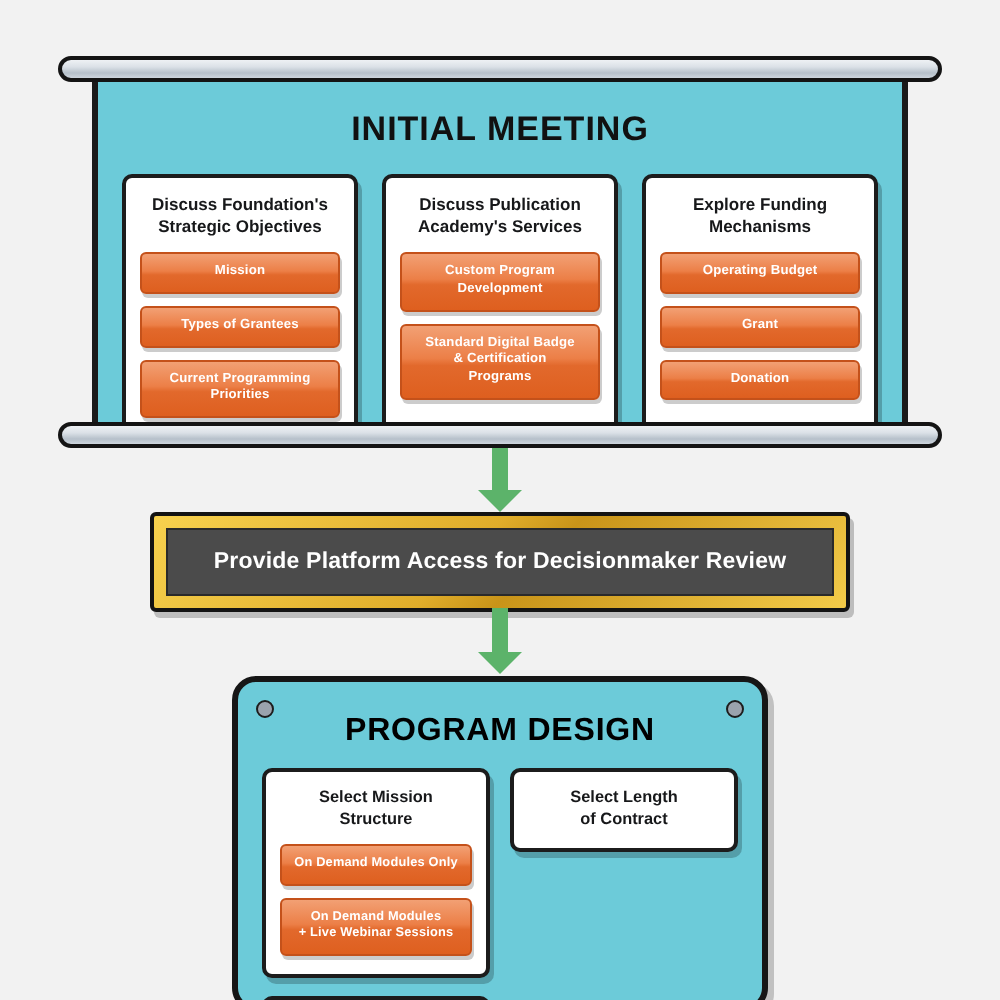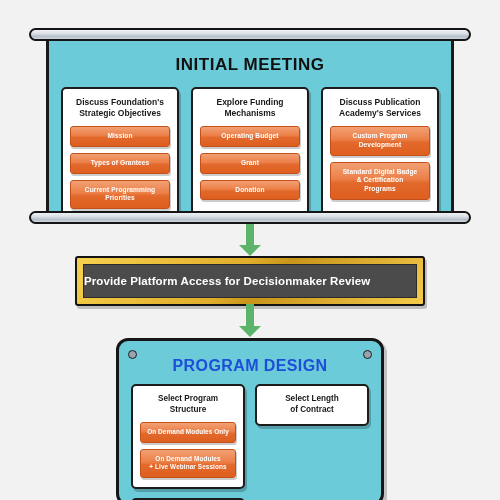--- a/index.html
+++ b/index.html
@@ -158,20 +158,21 @@
     box-shadow: 2px 3px 0 rgba(0,0,0,0.22);
   }
   .plaque-inner {
     width: 100%;
     height: 100%;
     background: #4b4b4b;
     border: 1px solid #2a2a2a;
     box-sizing: border-box;
     display: flex;
     align-items: center;
+    justify-content: center;
   }
   .plaque-text {
     color: #ffffff;
     font-size: 11.5px;
     font-weight: bold;
     text-align: center;
     letter-spacing: 0.1px;
   }
 
   
@@ -198,21 +199,21 @@
     box-sizing: border-box;
   }
   .screw.left  { left: 9px;  top: 9px; }
   .screw.right { right: 9px; top: 9px; }
 
   .sign-title {
     text-align: center;
     font-size: 16px;
     font-weight: bold;
     letter-spacing: 0.4px;
-    color: #1d4ed8;
+    color: #000000;
     margin-top: 16px;
   }
 
   .sign-grid {
     display: flex;
     gap: 10px;
     padding: 9px 12px 0 12px;
     box-sizing: border-box;
   }
   .sign-col {
@@ -237,40 +238,40 @@
       <div class="screen-title">INITIAL MEETING</div>
       <div class="card-row">
 
         <div class="card s1-card">
           <div class="card-title">Discuss Foundation's
 Strategic Objectives</div>
           <div class="pill">Mission</div>
           <div class="pill">Types of Grantees</div>
           <div class="pill">Current Programming
 Priorities</div>
-        </div>
-
-        <div class="card s1-card">
-          <div class="card-title">Explore Funding
-Mechanisms</div>
-          <div class="pill">Operating Budget</div>
-          <div class="pill">Grant</div>
-          <div class="pill">Donation</div>
         </div>
 
         <div class="card s1-card">
           <div class="card-title">Discuss Publication
 Academy's Services</div>
           <div class="pill">Custom Program
 Development</div>
           <div class="pill">Standard Digital Badge
 &amp; Certification
 Programs</div>
         </div>
 
+        <div class="card s1-card">
+          <div class="card-title">Explore Funding
+Mechanisms</div>
+          <div class="pill">Operating Budget</div>
+          <div class="pill">Grant</div>
+          <div class="pill">Donation</div>
+        </div>
+
       </div>
     </div>
     <div class="screen-bar bottom"></div>
   </div>
 
   <div class="arrow" id="arrow-1">
     <div class="shaft"></div>
     <div class="head"></div>
   </div>
 
@@ -287,21 +288,21 @@
 
   <div class="sign">
     <div class="screw left"></div>
     <div class="screw right"></div>
     <div class="sign-title">PROGRAM DESIGN</div>
 
     <div class="sign-grid">
 
       <div class="sign-col">
         <div class="card s3-card with-pills">
-          <div class="card-title">Select Program
+          <div class="card-title">Select Mission
 Structure</div>
           <div class="pill">On Demand Modules Only</div>
           <div class="pill">On Demand Modules
 + Live Webinar Sessions</div>
         </div>
         <div class="card s3-card">
           
         </div>
       </div>
 

